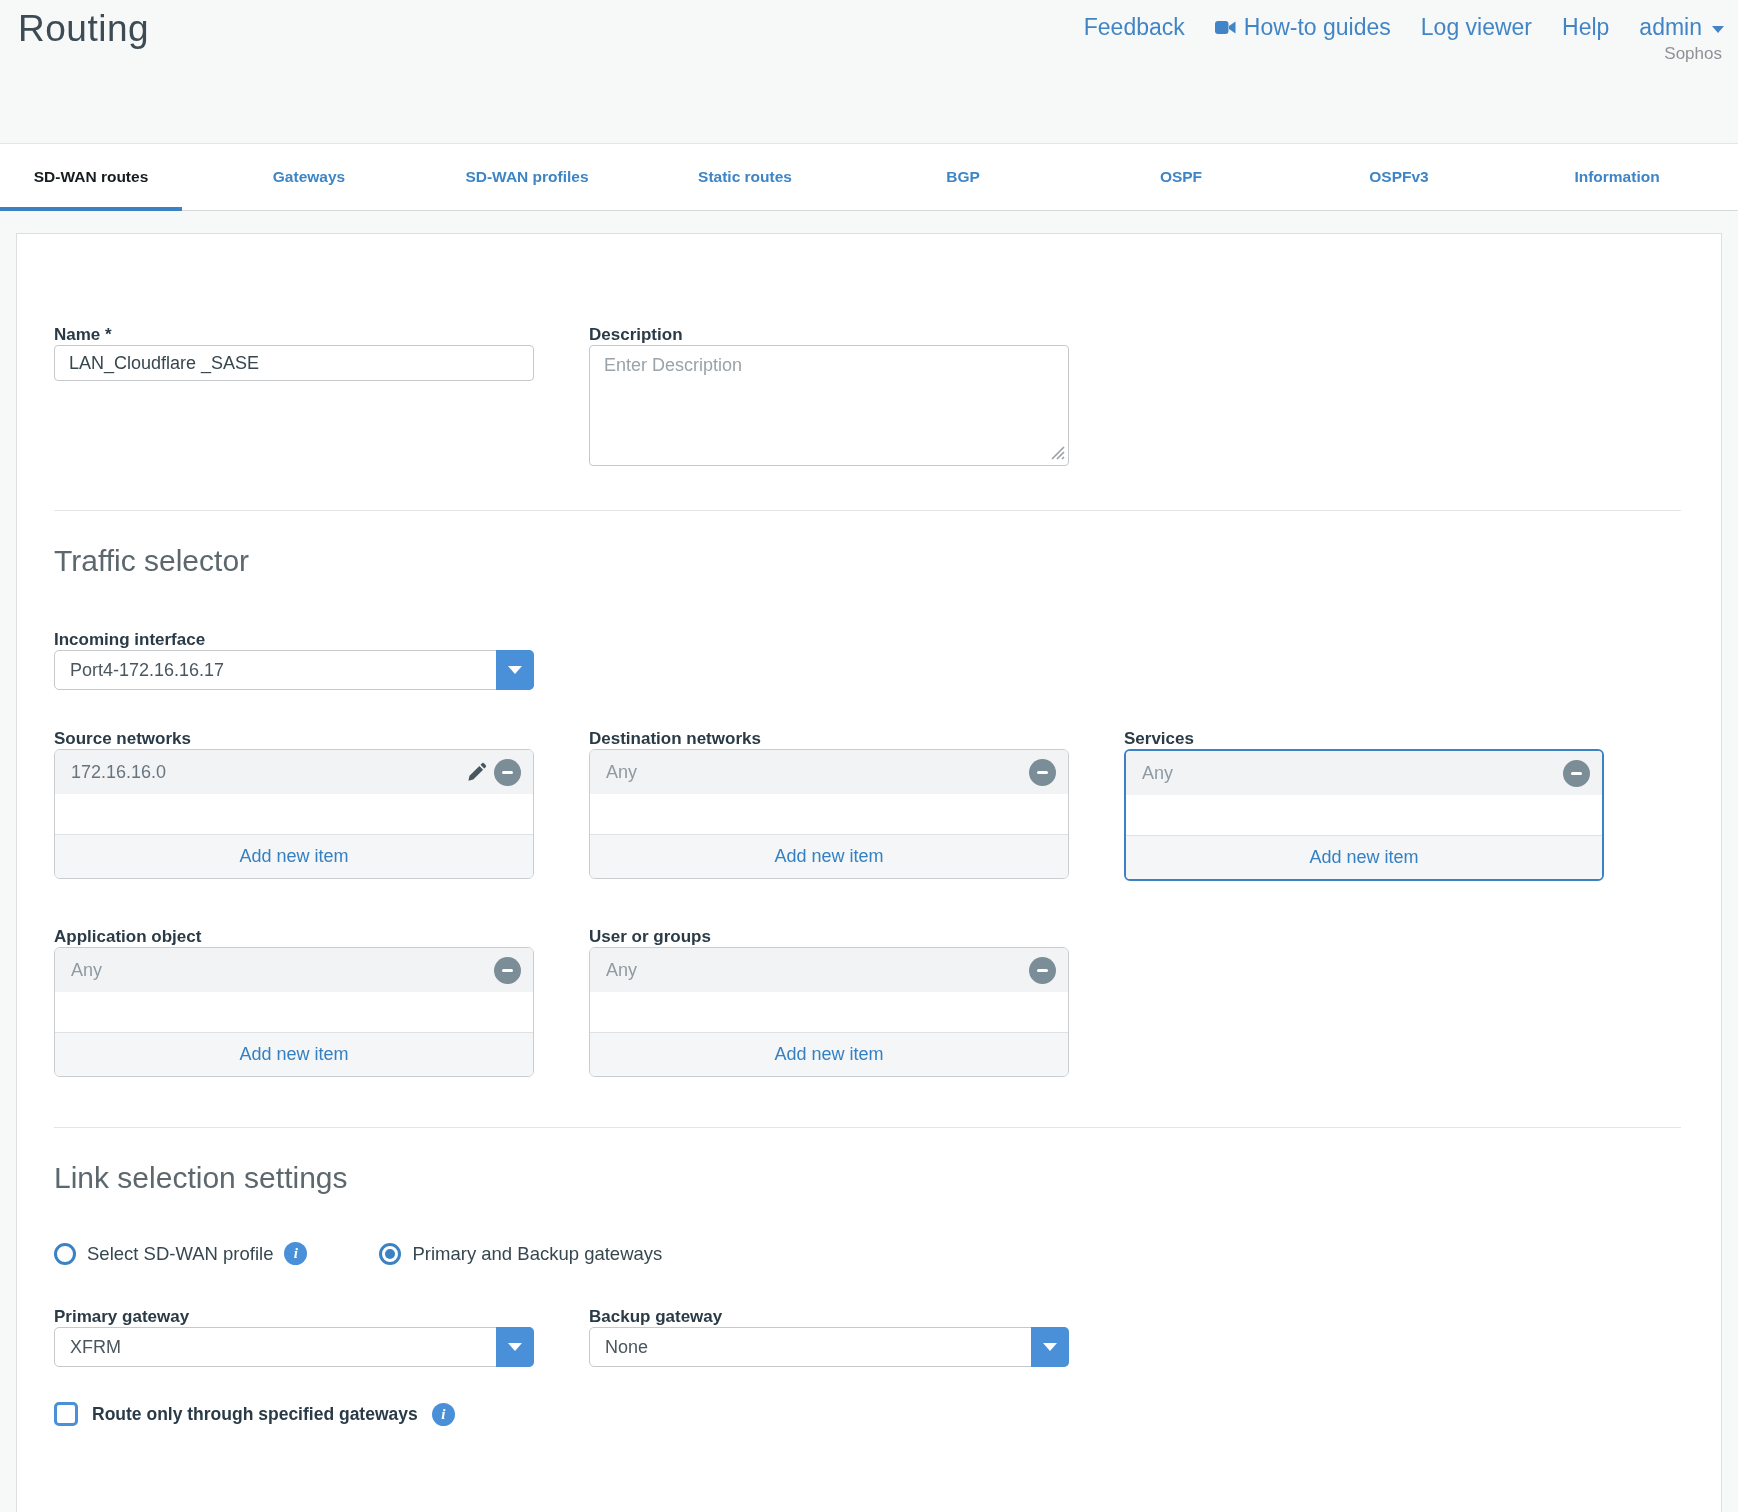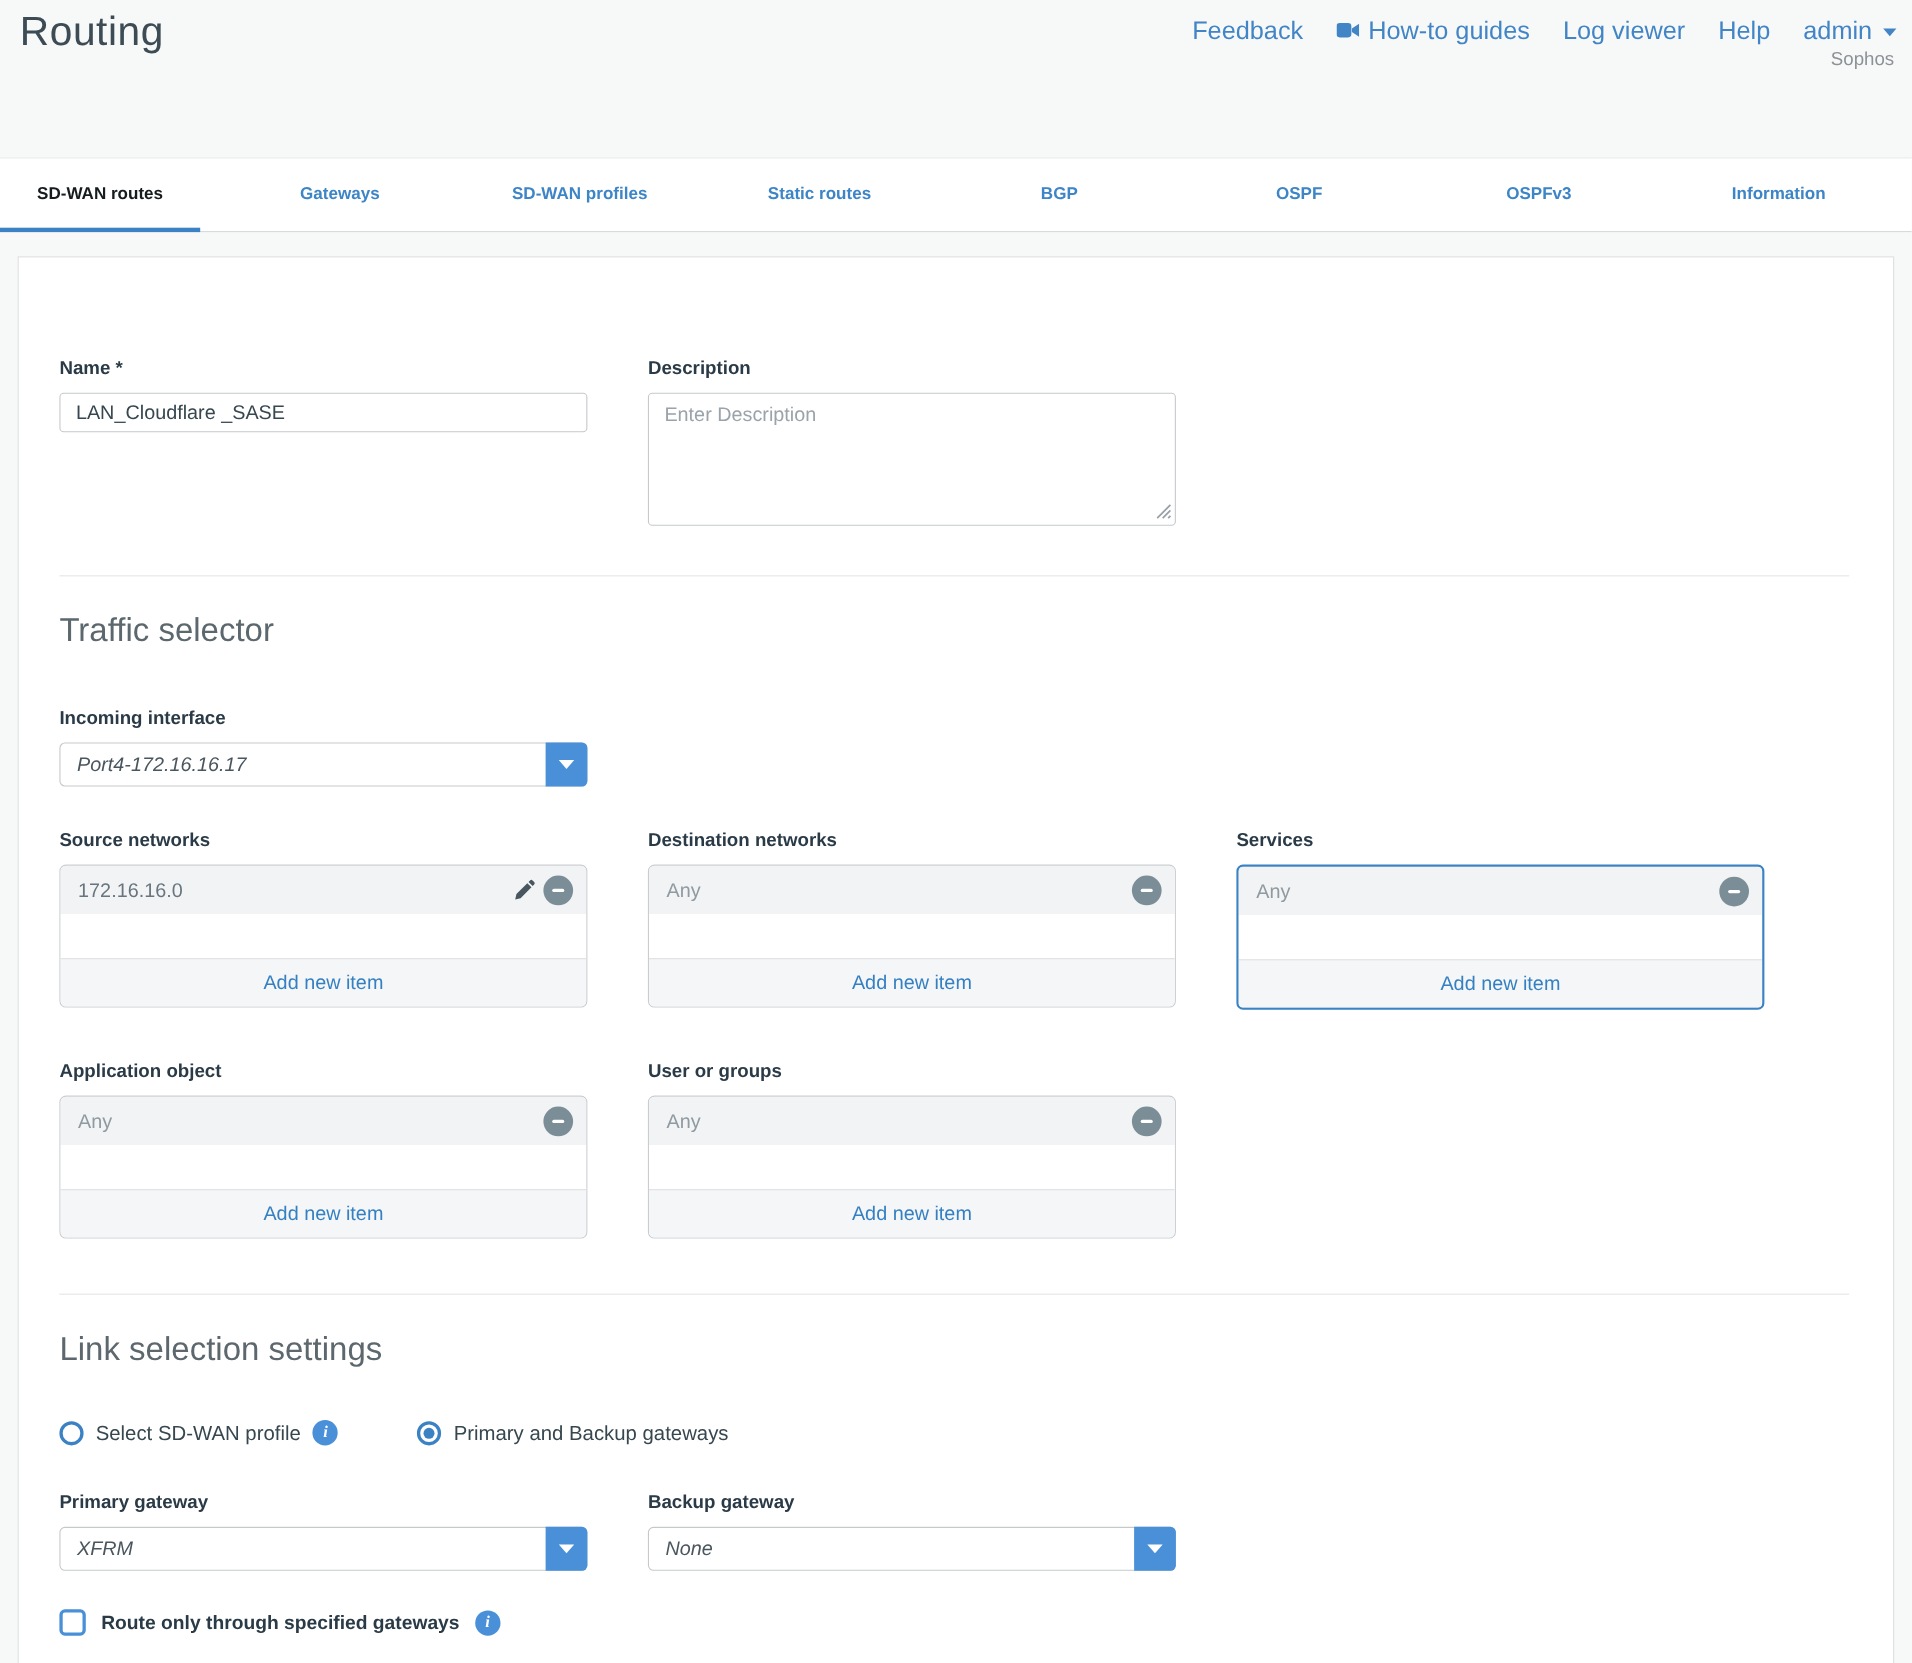--- a/index.html
+++ b/index.html
@@ -24,30 +24,30 @@
   
   .tabbar{height:68px;background:#fff;border-top:1px solid #e3e5e6;border-bottom:1px solid #d8dbdd;display:flex;align-items:stretch;gap:36px;}
   .tab{flex:0 0 182px;display:flex;align-items:center;justify-content:center;font-size:15.5px;font-weight:700;color:#3d85c6;position:relative;cursor:pointer;}
   .tab.active{color:#161b1e;}
   .tab.active::after{content:"";position:absolute;left:0;right:0;bottom:-1px;height:4px;background:var(--accent);}
   .tab.more{flex:0 0 84px;font-size:17px;letter-spacing:1px;}
   
   .card{margin:22px 16px 0;background:#fff;border:1px solid #dcdfe1;height:1281px;padding:0 40px 0 37px;position:relative;}
   .row3{display:grid;grid-template-columns:480px 480px 485px;column-gap:55px;align-items:start;}
   .field-label{font-size:17px;font-weight:700;color:var(--label-dark);line-height:21px;}
-  .control{margin-top:12px;}
+  .control{margin-top:0;}
   .text-input{width:480px;height:36px;border:1px solid #c5c9cc;border-radius:4px;padding:0 14px;font-size:18px;color:#37474f;font-family:"Liberation Sans",sans-serif;outline:none;background:#fff;}
   .textarea-wrap{position:relative;width:480px;}
   textarea.desc{width:480px;height:121px;border:1px solid #c5c9cc;border-radius:4px;padding:9px 14px;font-size:18px;color:#37474f;font-family:"Liberation Sans",sans-serif;resize:none;outline:none;}
   textarea.desc::placeholder{color:#9aa3a9;}
   .resize-grip{position:absolute;right:4px;bottom:6px;pointer-events:none;}
   .divider{border:none;border-top:1px solid #e3e5e6;margin:0;}
   .section-heading{font-size:30px;font-weight:400;color:var(--heading-gray);line-height:44px;}
   
-  .select{width:480px;height:40px;border:1px solid #c5c9cc;border-radius:5px;background:#fff;position:relative;display:flex;align-items:center;cursor:pointer;font-style:italic;}
+  .select{width:480px;height:40px;border:1px solid #c5c9cc;border-radius:5px;background:#fff;position:relative;display:flex;align-items:center;cursor:pointer;}
   .select-value{padding-left:15px;font-size:18px;color:#4a565e;}
   .select-value.placeholder{color:#8f9aa1;}
   .select-btn{position:absolute;top:-1px;right:-1px;width:38px;height:40px;background:var(--dd-blue);border-radius:0 5px 5px 0;display:flex;align-items:center;justify-content:center;}
   .caret-white{width:0;height:0;border-left:7px solid transparent;border-right:7px solid transparent;border-top:8px solid #fff;}
   
   .listbox{width:480px;border:1px solid #c9cdd0;border-radius:6px;background:#fff;overflow:hidden;}
   .listbox.highlight{border:2px solid var(--accent);}
   .listbox-item{height:44px;background:#f1f3f4;display:flex;align-items:center;padding:0 12px 0 16px;}
   .item-text{font-size:18px;color:#68757e;flex:1;}
   .item-text.muted{color:#8f9aa1;}

